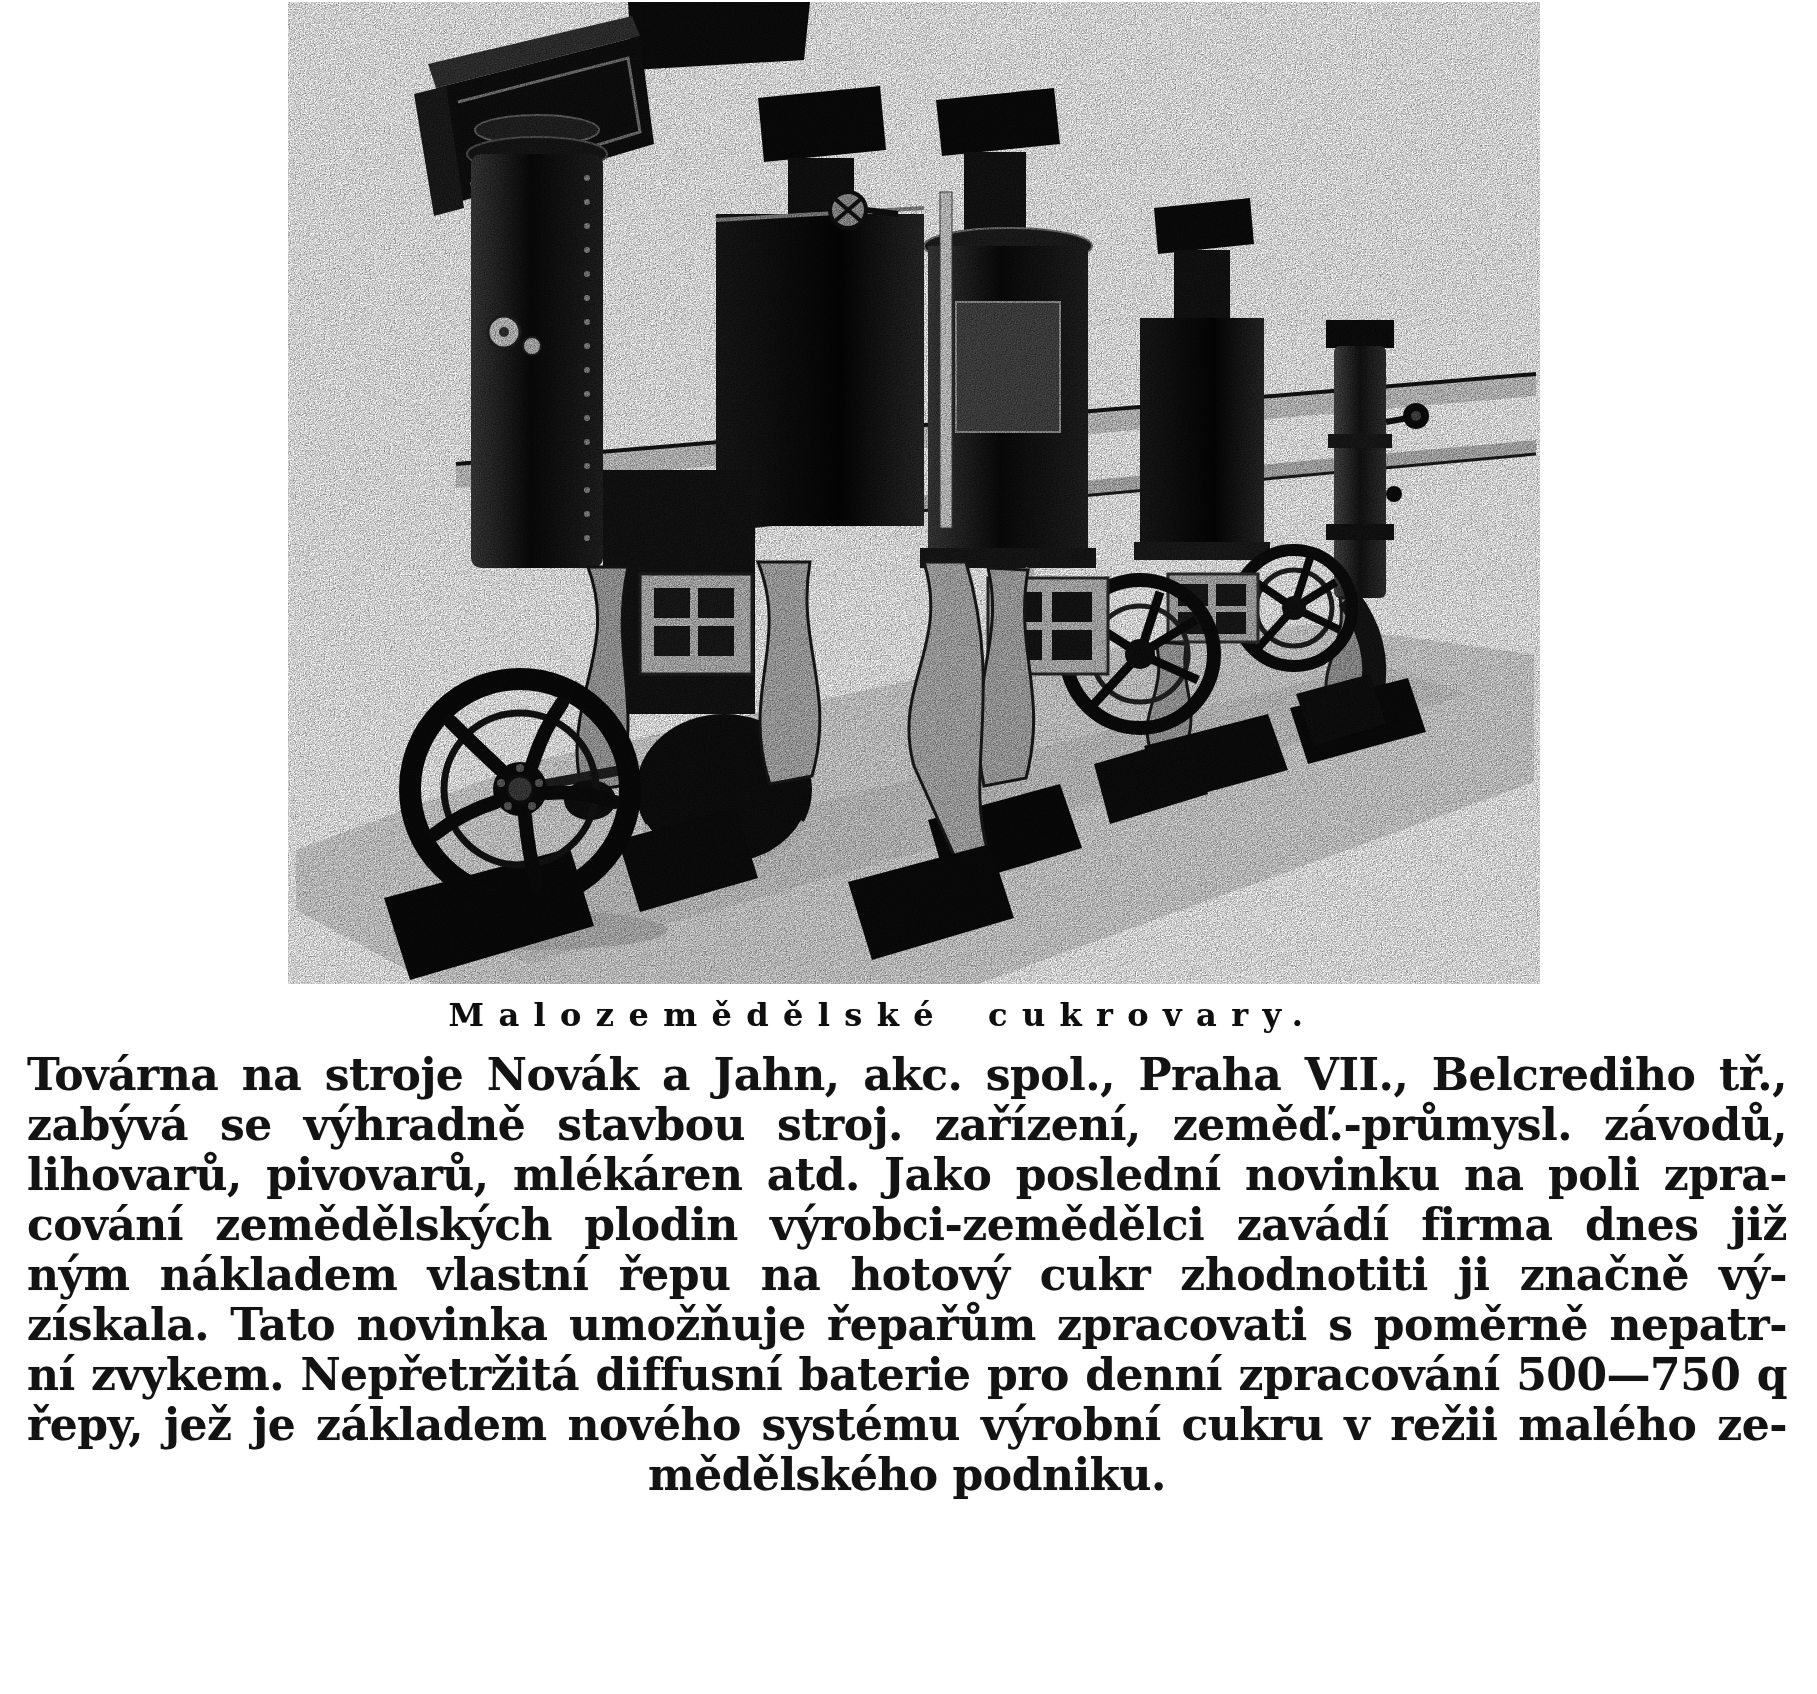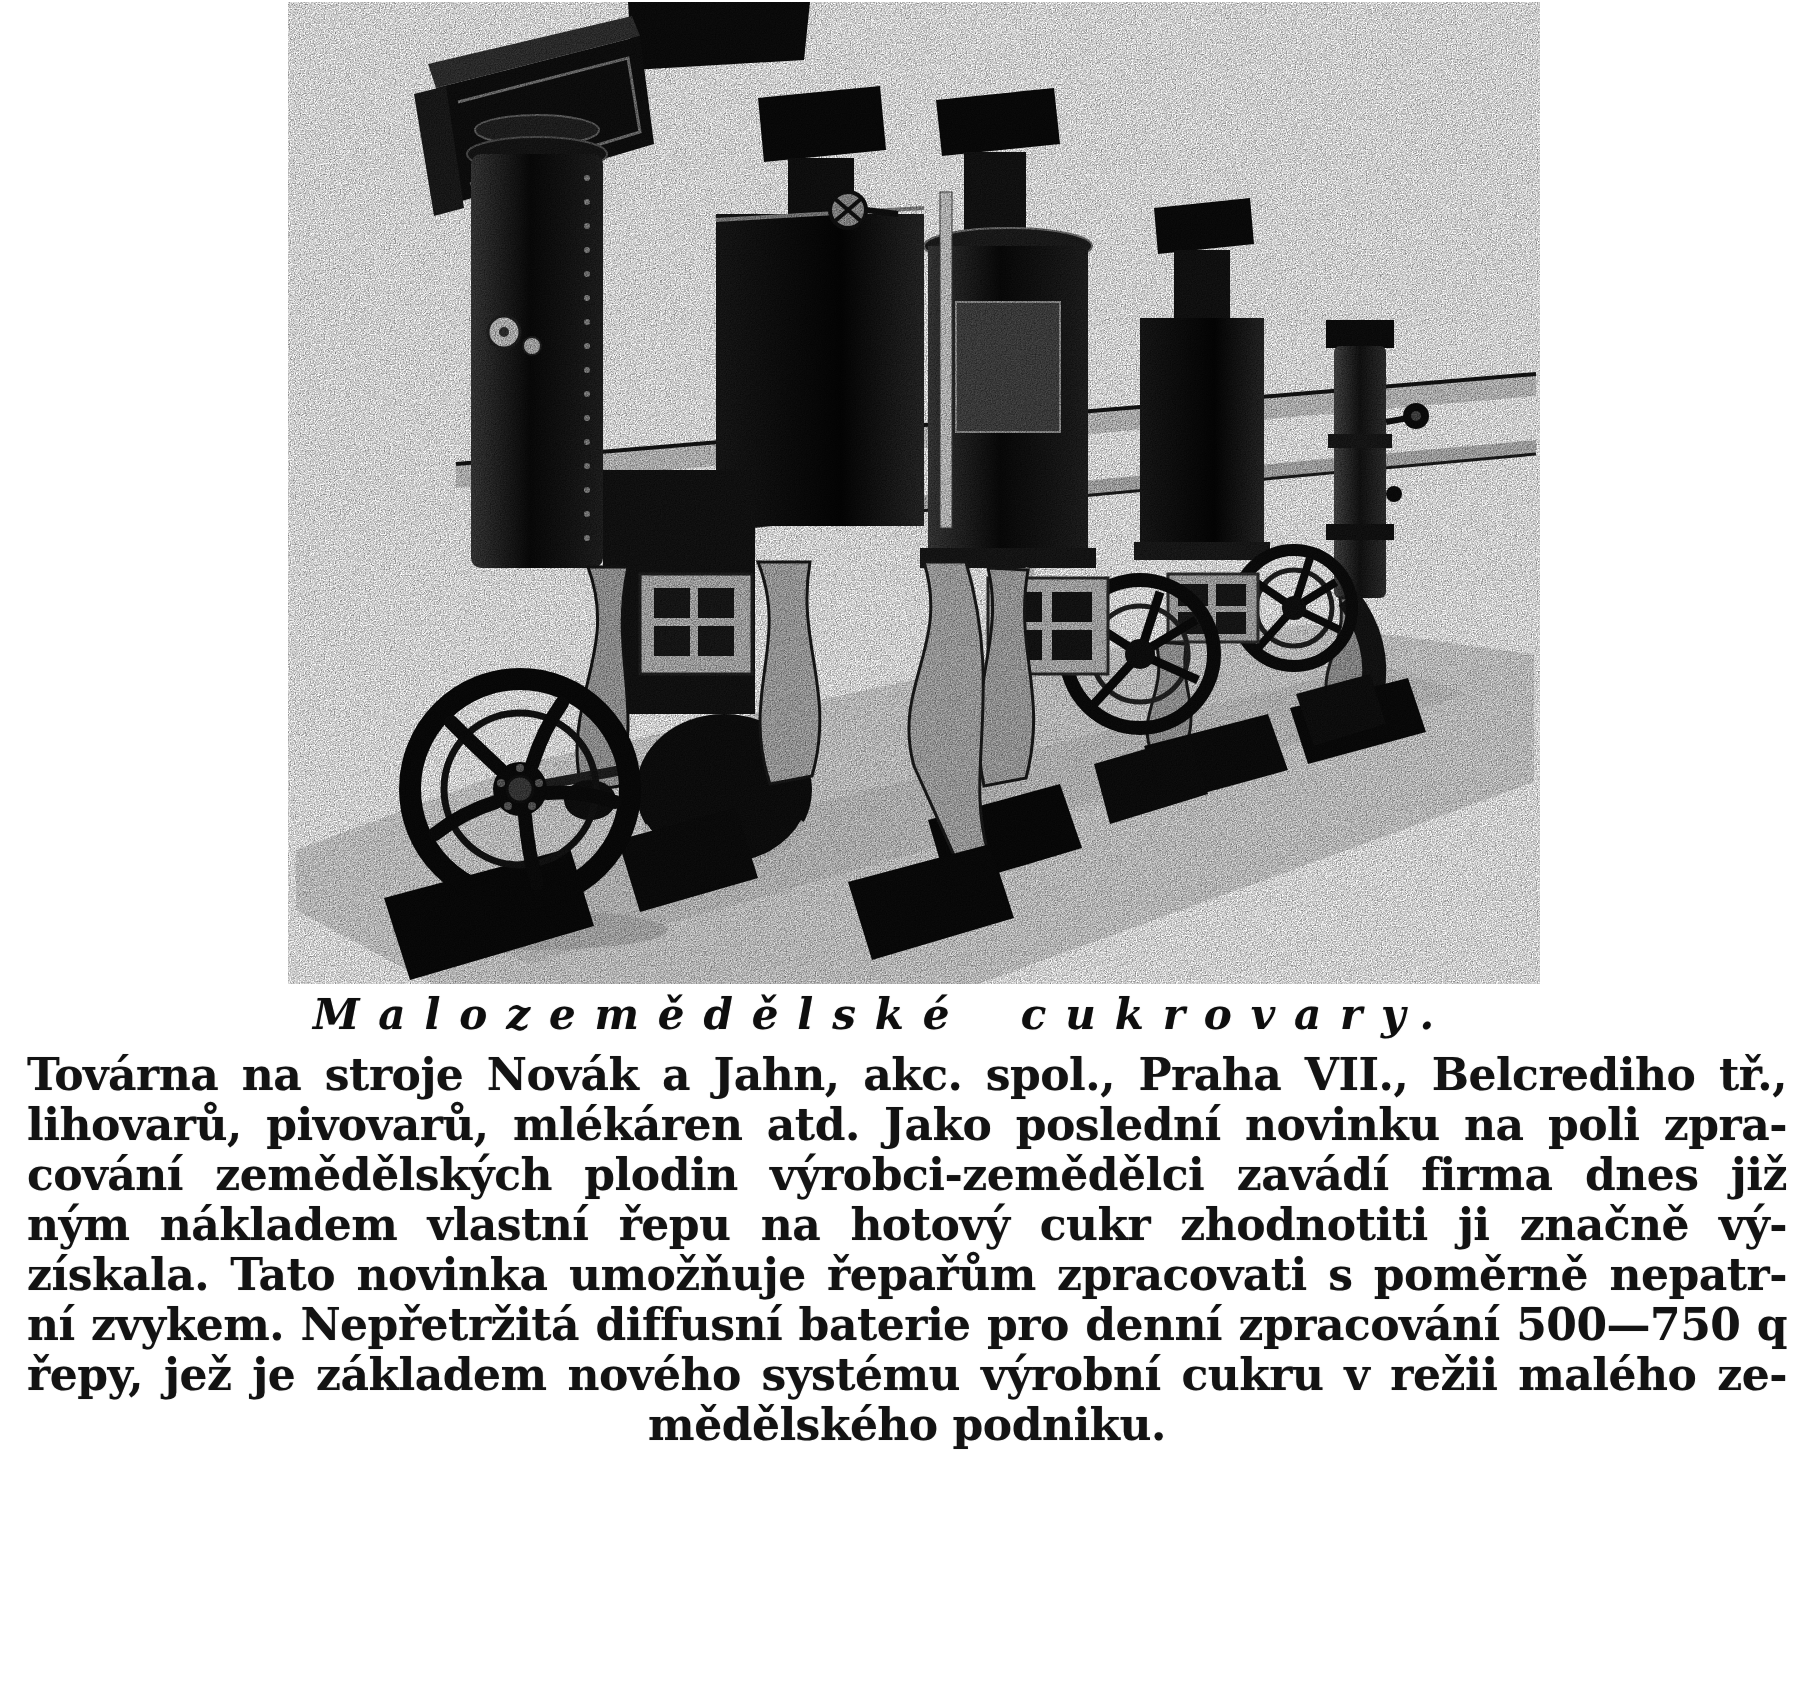--- a/index.html
+++ b/index.html
@@ -12,25 +12,24 @@
   }
   
   .photo{
     position:absolute;left:288px;top:2px;width:1252px;height:982px;
   }
   .photo svg{display:block;width:100%;height:100%;}
   
   .caption-title{
     position:absolute;top:992px;left:0;right:51px;
     text-align:center;
-    font-weight:700;font-size:42px;line-height:46px;
+    font-weight:700;font-size:32px;line-height:46px;
     letter-spacing:0.45em;word-spacing:0.45em;
     color:#0e0e0e;
     text-shadow:0 0 1px rgba(0,0,0,0.35);
-    font-style:italic;
   }
   
   .article{
     position:absolute;top:1050px;left:27px;right:30px;
   }
   .article .ln{
     font-weight:700;font-size:44px;line-height:50px;
     letter-spacing:-0.5px;
     color:#131313;
     text-align:justify;text-align-last:justify;
@@ -249,20 +248,21 @@
       </g>
 
       <rect width="1252" height="982" fill="#000" filter="url(#grain)" opacity="0.5"></rect>
     </svg>
   </figure>
 
   <div class="caption-title">Malozemědělské cukrovary.</div>
 
   <div class="article">
     <div class="ln">Továrna na stroje Novák a Jahn, akc. spol., Praha VII., Belcrediho tř.,</div>
+    <div class="ln">zabývá se výhradně stavbou stroj. zařízení, zeměď.-průmysl. závodů,</div>
     <div class="ln">lihovarů, pivovarů, mlékáren atd. Jako poslední novinku na poli zpra-</div>
     <div class="ln">cování zemědělských plodin výrobci-zemědělci zavádí firma dnes již</div>
     <div class="ln">ným nákladem vlastní řepu na hotový cukr zhodnotiti ji značně vý-</div>
     <div class="ln">získala. Tato novinka umožňuje řepařům zpracovati s poměrně nepatr-</div>
     <div class="ln">ní zvykem. Nepřetržitá diffusní baterie pro denní zpracování 500—750 q</div>
     <div class="ln">řepy, jež je základem nového systému výrobní cukru v režii malého ze-</div>
     <div class="ln cline">mědělského podniku.</div>
   </div>
 
 </div>

